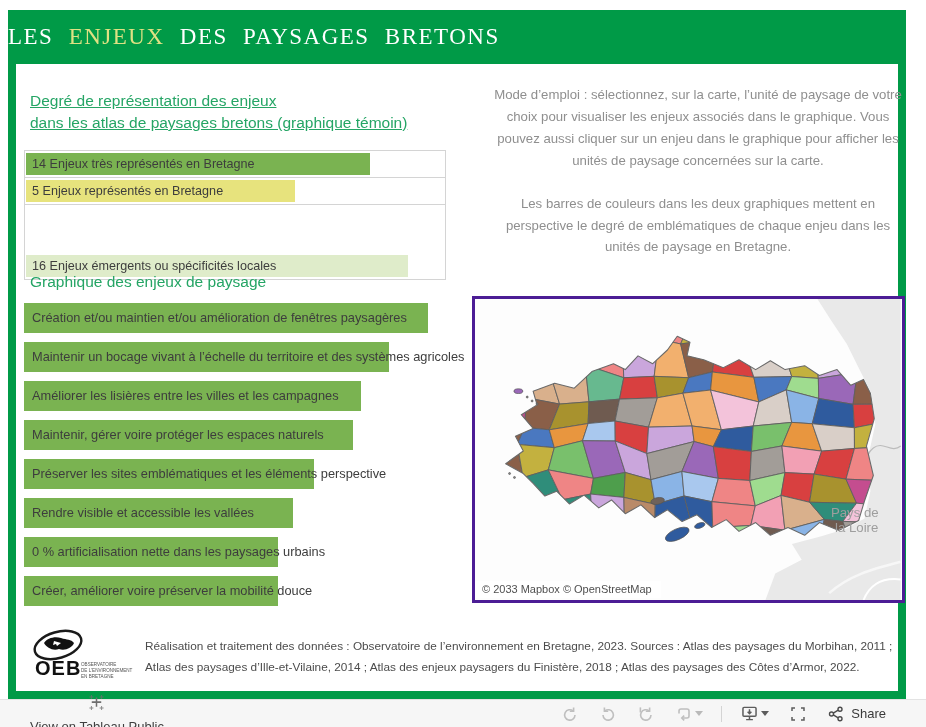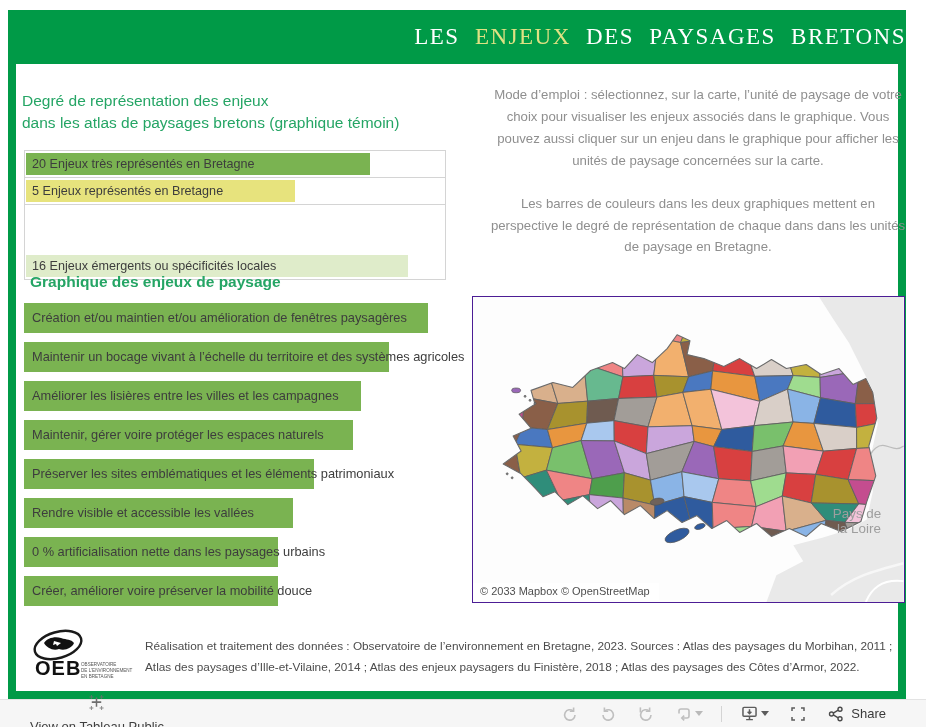--- a/index.html
+++ b/index.html
@@ -1,40 +1,40 @@
 <!DOCTYPE html>
 <html><head>
 <meta charset="utf-8">
 <style>
   html,body{margin:0;padding:0;width:926px;height:727px;background:#fff;overflow:hidden;
     font-family:"Liberation Sans","DejaVu Sans",sans-serif;-webkit-font-smoothing:antialiased;}
   .frame{position:absolute;left:8px;top:10px;width:898px;height:689px;background:#009a47;}
-  .banner{position:absolute;left:0;top:0;right:0;height:54px;display:flex;align-items:center;justify-content:flex-end;}
+  .banner{position:absolute;left:0;top:0;right:0;height:54px;display:flex;align-items:center;justify-content:flex-start;}
   .banner h1{margin:0;font-family:"Liberation Serif","DejaVu Serif",serif;font-weight:400;
     font-size:23px;color:#fff;letter-spacing:1.5px;word-spacing:8px;}
   .banner h1 .hl{color:#dfe183;}
   .content{position:absolute;left:8px;right:8px;top:54px;bottom:8px;background:#fff;}
   .sec-title{position:absolute;color:#25a565;font-size:15.5px;line-height:22px;font-weight:500;}
-  .sec-title.light{font-weight:700;}
+  .sec-title.light{font-weight:400;}
   
   .w-table{position:absolute;left:8px;top:86px;width:420px;border:1px solid #d4d4d4;}
   .w-row{position:relative;height:26px;border-bottom:1px solid #d4d4d4;background:#fff;}
   .w-row:last-child{border-bottom:none;margin-top:48px;}
   .w-bar{position:absolute;left:1px;top:2px;height:22px;}
   .w-label{position:absolute;left:7px;top:0;line-height:26px;font-size:12.6px;color:#3d3d3d;white-space:nowrap;}
   
   .instructions{position:absolute;left:471px;top:20px;width:422px;color:#8f8f8f;font-size:13.2px;line-height:1.66;}
   .instructions p{margin:0 0 21px 0;text-align:center;}
   
   .e-bars{position:absolute;left:8px;top:239px;width:441px;overflow:hidden;}
   .e-row{position:relative;height:30px;margin-bottom:9px;white-space:nowrap;padding-left:24px;}
   .e-bar{position:absolute;left:0;top:0;height:30px;}
   .e-label{position:absolute;left:8px;top:0;line-height:30px;font-size:12.8px;color:#3d3d3d;white-space:nowrap;}
   
-  .map-panel{position:absolute;left:456px;top:232px;width:433px;height:307px;border:1px solid #4c1d95;background:#fdfdfd;box-sizing:border-box;}
+  .map-panel{position:absolute;left:456px;top:232px;width:433px;height:307px;border:3px solid #4c1d95;background:#fdfdfd;box-sizing:border-box;}
   .map-svg{position:absolute;left:0;top:0;width:100%;height:100%;}
   .gray-land{fill:#e9e9e9;stroke:none;}
   .br-outline{fill:none;stroke:#6a6a6a;stroke-width:1.1;stroke-linejoin:round;}
   .region-label{fill:#9e9e9e;font-size:13.5px;font-family:"Liberation Sans",sans-serif;}
   .map-attribution{position:absolute;left:0;bottom:2px;background:rgba(255,255,255,.78);
     padding:2px 9px 3px 7px;font-size:11px;color:#4f4f4f;}
   
   .footer-credit{position:absolute;left:129px;top:572px;width:762px;font-size:11.8px;line-height:1.75;color:#4c4c4c;}
   .footer-logo{position:absolute;left:12px;top:564px;width:128px;height:56px;}
   
@@ -49,43 +49,43 @@
 </style>
 </head>
 <body>
 
 <div class="frame">
   <div class="banner">
     <h1><span>LES </span><span class="hl">ENJEUX</span><span> DES PAYSAGES BRETONS</span></h1>
   </div>
   <div class="content">
 
-    <div class="sec-title" style="left:6px;top:26px;">
+    <div class="sec-title" style="left:14px;top:26px;text-decoration:underline;">
       <div>Degré de représentation des enjeux</div>
       <div>dans les atlas de paysages bretons (graphique témoin)</div>
     </div>
 
     <div class="w-table">
         <div class="w-row">
           <div class="w-bar" style="width: 344px; background: rgb(122, 179, 81);"></div>
-          <span class="w-label">20 Enjeux très représentés en Bretagne</span>
+          <span class="w-label">14 Enjeux très représentés en Bretagne</span>
         </div>
         <div class="w-row">
           <div class="w-bar" style="width: 269px; background: rgb(231, 227, 125);"></div>
           <span class="w-label">5 Enjeux représentés en Bretagne</span>
         </div>
         <div class="w-row">
           <div class="w-bar" style="width: 382px; background: rgb(223, 236, 202);"></div>
           <span class="w-label">16 Enjeux émergents ou spécificités locales</span>
         </div>
       </div>
 
     <div class="instructions">
       <p>Mode d’emploi : sélectionnez, sur la carte, l’unité de paysage de votre choix pour visualiser les enjeux associés dans le graphique. Vous pouvez aussi cliquer sur un enjeu dans le graphique pour afficher les unités de paysage concernées sur la carte.</p>
-      <p>Les barres de couleurs dans les deux graphiques mettent en perspective le degré de représentation de chaque dans dans les unités de paysage en Bretagne.</p>
+      <p>Les barres de couleurs dans les deux graphiques mettent en perspective le degré de emblématiques de chaque enjeu dans les unités de paysage en Bretagne.</p>
     </div>
 
     <div class="sec-title light" style="left:14px;top:207px;">Graphique des enjeux de paysage</div>
     <div class="e-bars">
         <div class="e-row">
           <div class="e-bar" style="width: 404px; background: rgb(122, 179, 81);"></div>
           <span class="e-label">Création et/ou maintien et/ou amélioration de fenêtres paysagères</span>
         </div>
         <div class="e-row">
           <div class="e-bar" style="width: 365px; background: rgb(122, 179, 81);"></div>
@@ -94,21 +94,21 @@
         <div class="e-row">
           <div class="e-bar" style="width: 337px; background: rgb(122, 179, 81);"></div>
           <span class="e-label">Améliorer les lisières entre les villes et les campagnes</span>
         </div>
         <div class="e-row">
           <div class="e-bar" style="width: 329px; background: rgb(122, 179, 81);"></div>
           <span class="e-label">Maintenir, gérer voire protéger les espaces naturels</span>
         </div>
         <div class="e-row">
           <div class="e-bar" style="width: 290px; background: rgb(122, 179, 81);"></div>
-          <span class="e-label">Préserver les sites emblématiques et les éléments patrimoniaux</span>
+          <span class="e-label">Préserver les sites emblématiques et les éléments perspective</span>
         </div>
         <div class="e-row">
           <div class="e-bar" style="width: 269px; background: rgb(122, 179, 81);"></div>
           <span class="e-label">Rendre visible et accessible les vallées</span>
         </div>
         <div class="e-row">
           <div class="e-bar" style="width: 254px; background: rgb(122, 179, 81);"></div>
           <span class="e-label">0 % artificialisation nette dans les paysages urbains</span>
         </div>
         <div class="e-row">

